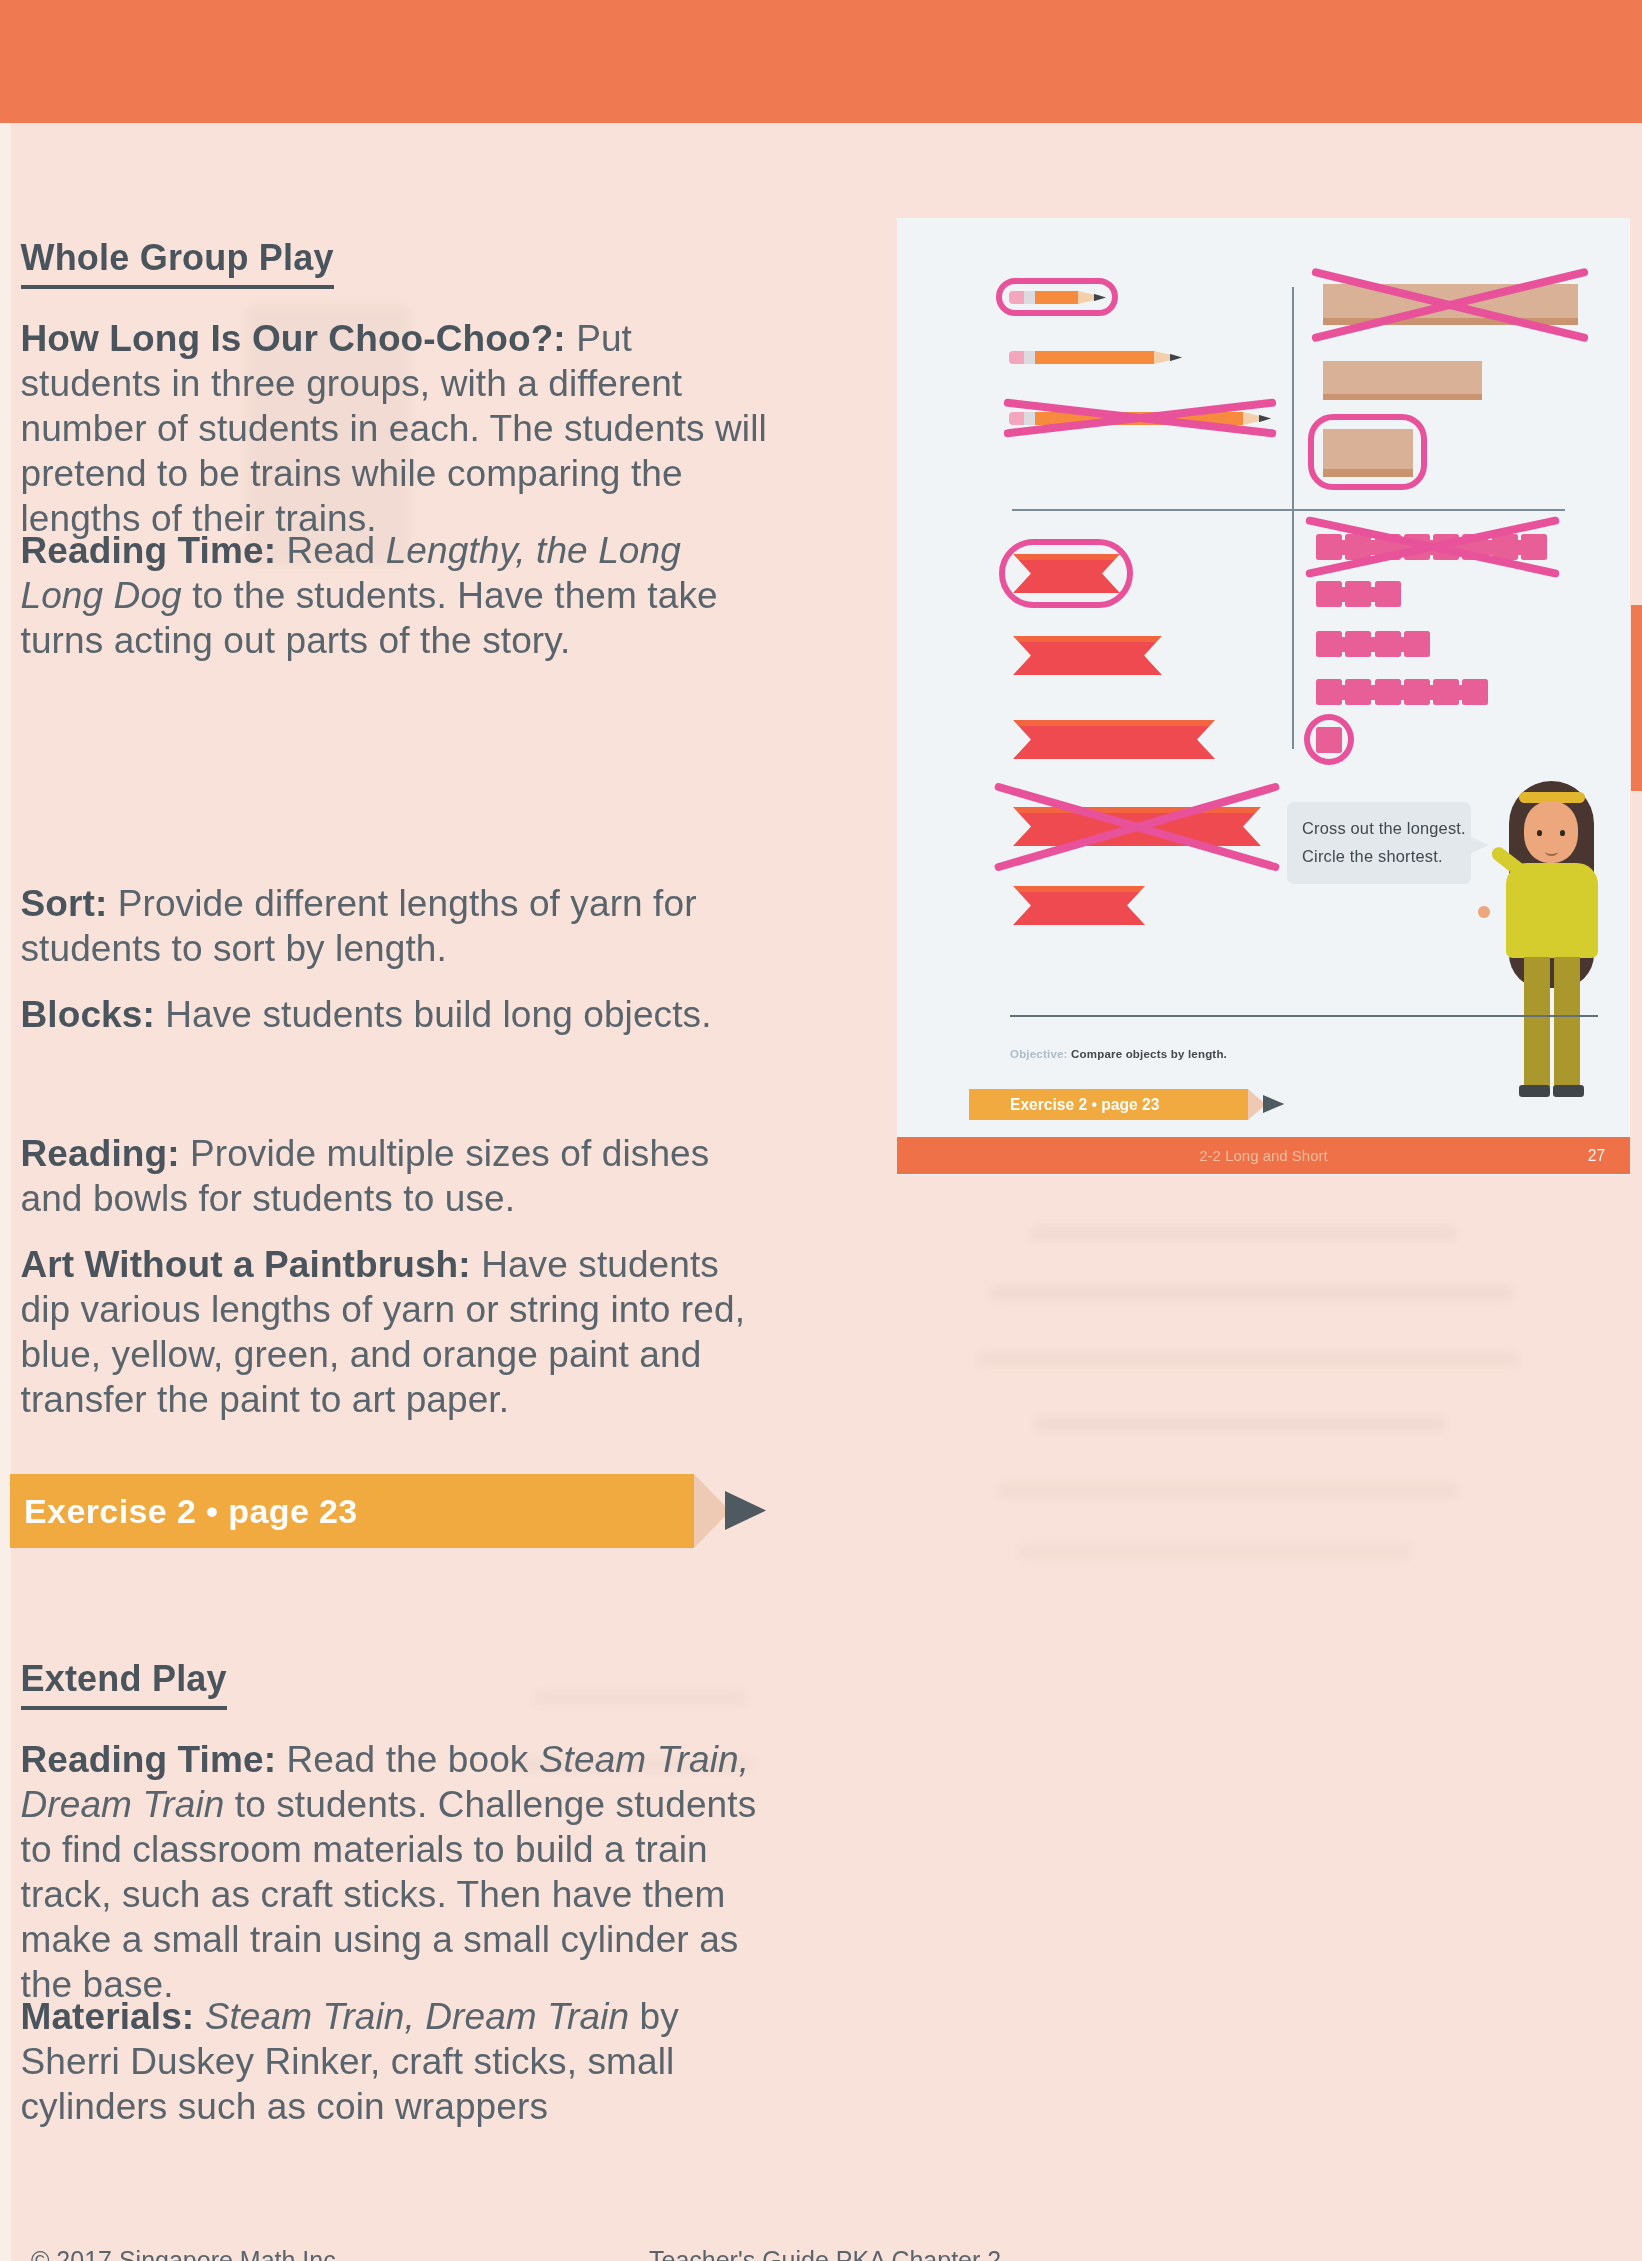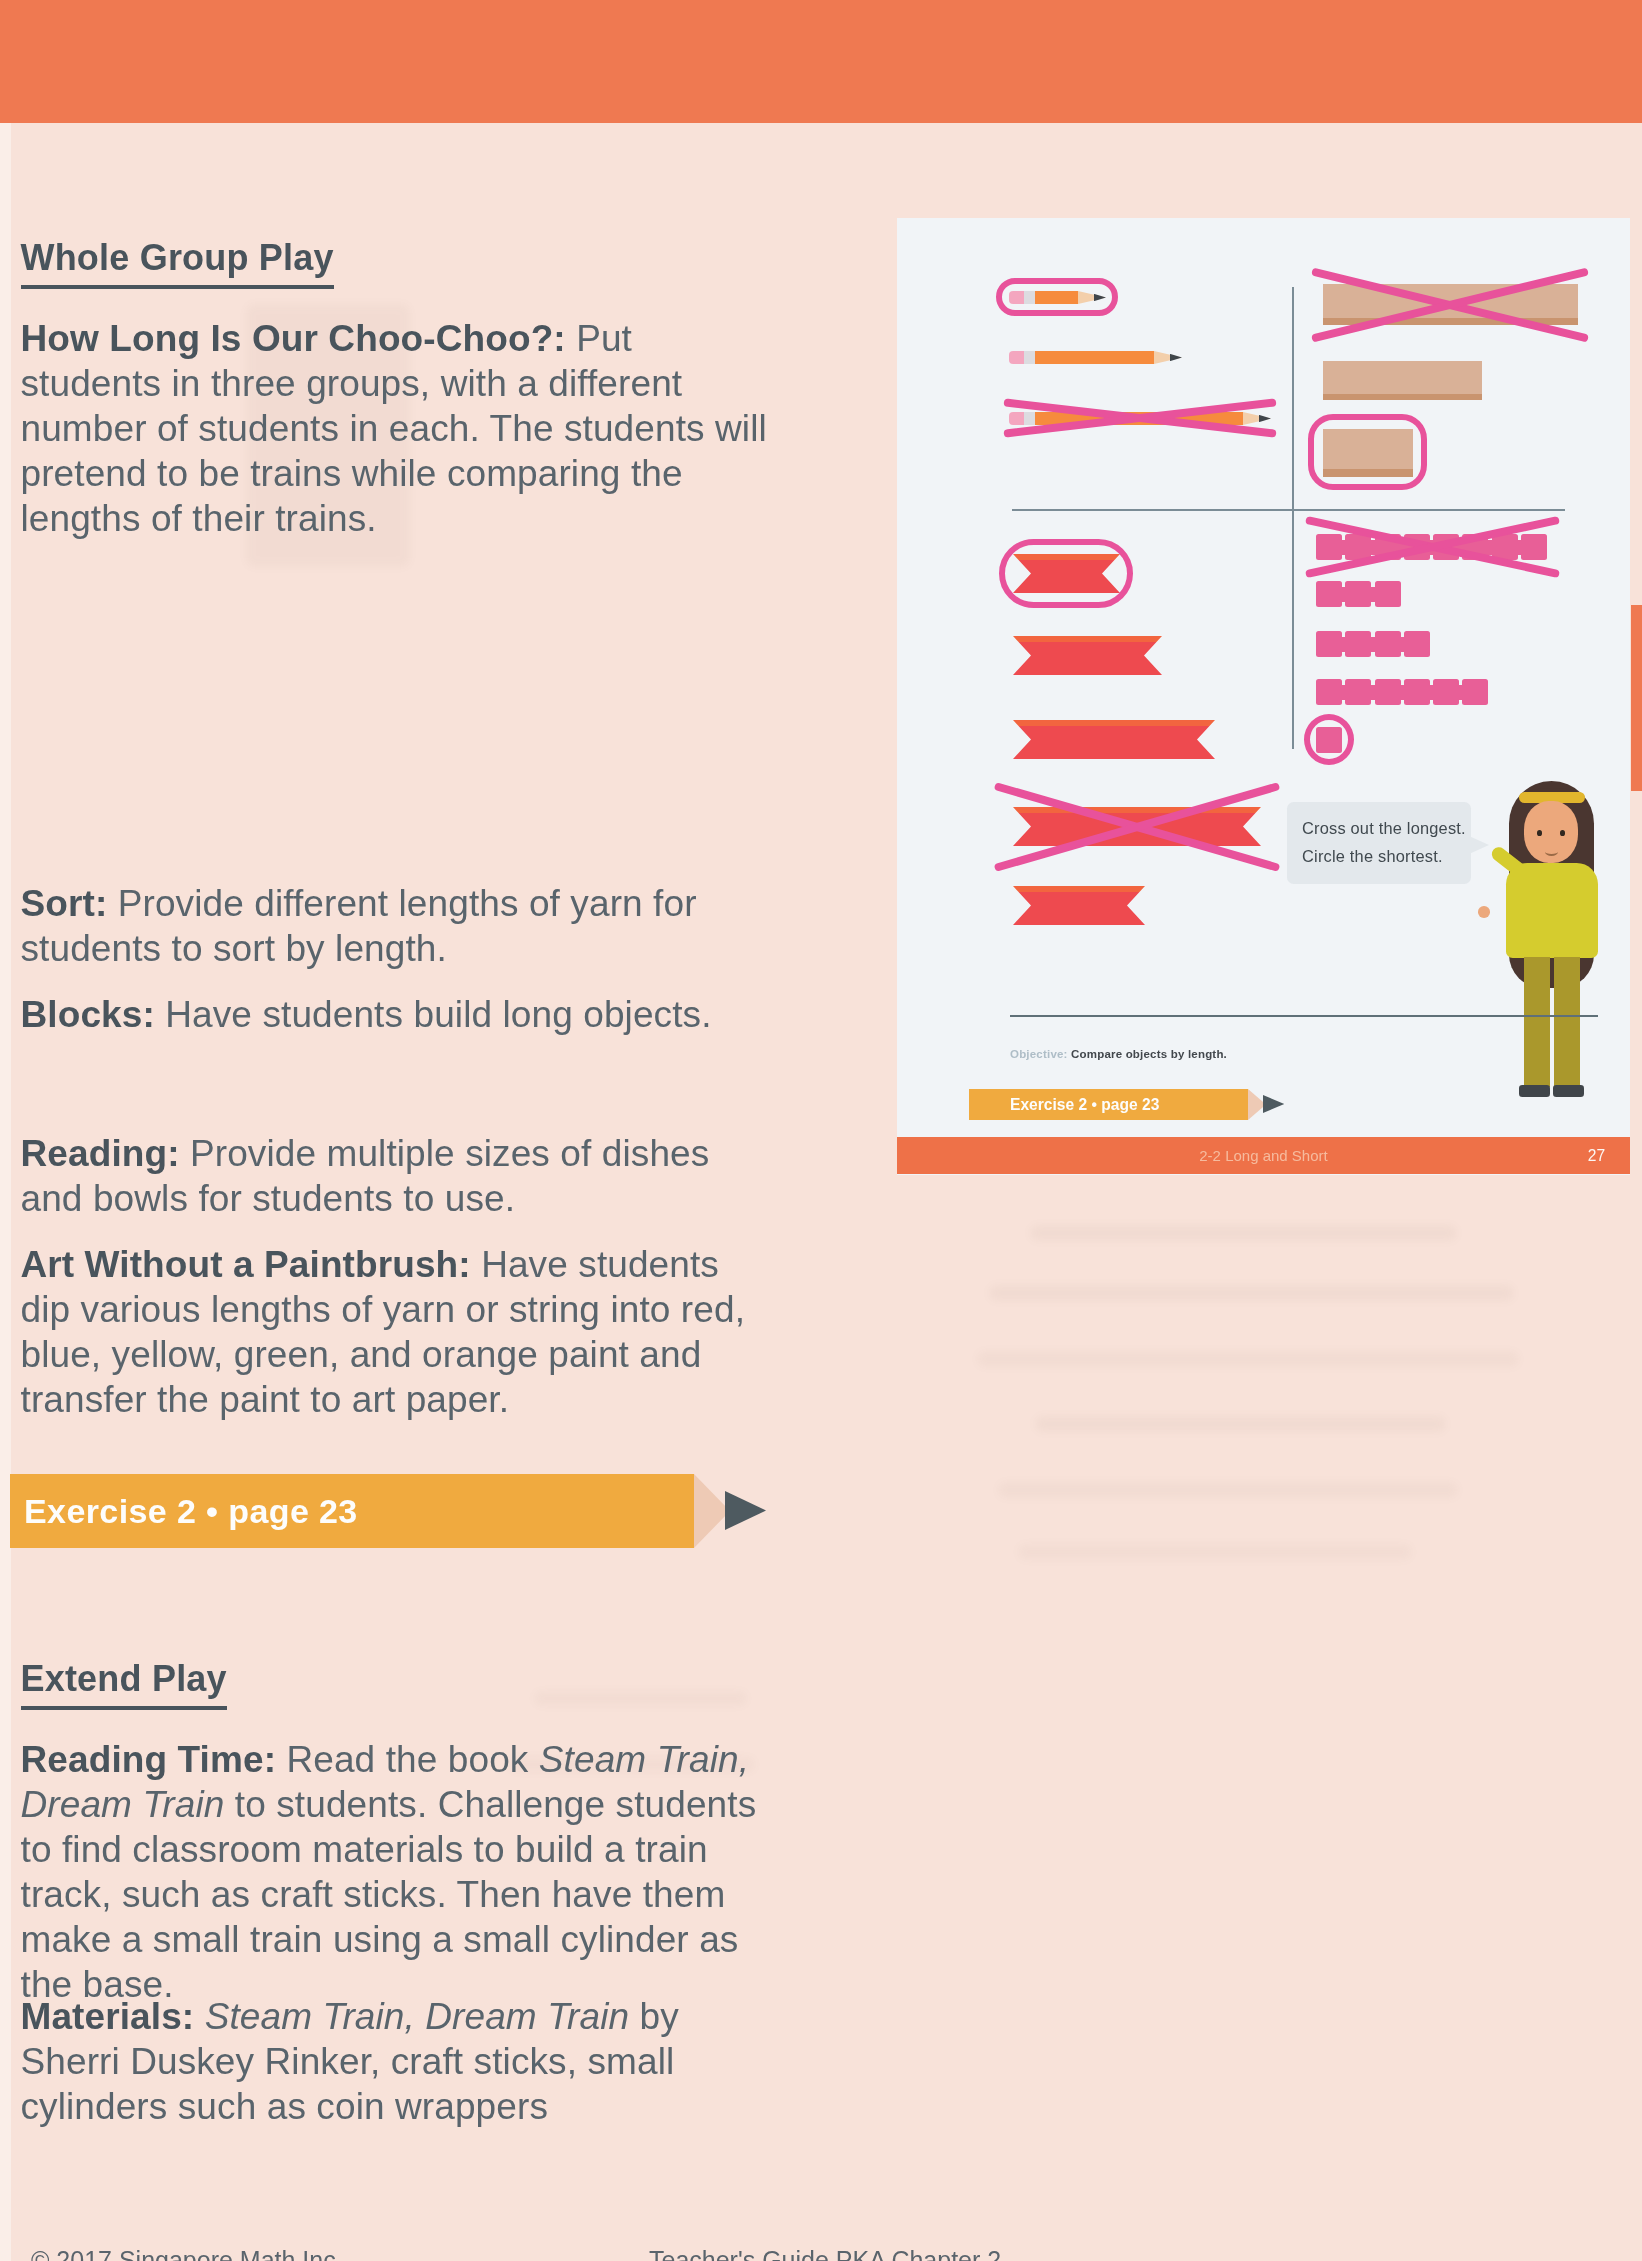--- a/index.html
+++ b/index.html
@@ -93,20 +93,21 @@
   <div class="abs ghost" style="left:989px;top:1285px;width:525px;height:16.4px;opacity:.05;"></div>
   <div class="abs ghost" style="left:977px;top:1351px;width:542px;height:16.4px;opacity:.045;"></div>
   <div class="abs ghost" style="left:1035px;top:1416px;width:411px;height:16.4px;opacity:.05;"></div>
   <div class="abs ghost" style="left:998px;top:1482px;width:460px;height:16.4px;opacity:.045;"></div>
   <div class="abs ghost" style="left:1018px;top:1544px;width:394px;height:16.4px;opacity:.04;"></div>
   <div class="abs ghost" style="left:534px;top:1691px;width:213px;height:15px;opacity:.04;"></div>
   <div class="abs ghost" style="left:509px;top:1757px;width:246px;height:15px;opacity:.04;"></div>
 
   <h2 class="abs h-section" style="left:20.5px;top:207px;">Whole Group Play</h2>
   <p class="abs para" style="left:20.5px;top:279px;"><span class="b" style="font-weight: 700;">How Long Is Our Choo-Choo?: </span><span>Put students in three groups, with a different number of students in each. The students will pretend to be trains while comparing the lengths of their trains.</span></p>
+  <p class="abs para" style="left:20.5px;top:491px;"><span class="b" style="font-weight: 700;">Reading Time: </span><span>Read </span><span style="font-style: italic;">Lengthy, the Long Long Dog</span><span> to the students. Have them take turns acting out parts of the story.</span></p>
 
   <p class="abs para" style="left:20.5px;top:844px;"><span class="b" style="font-weight: 700;">Sort: </span><span>Provide different lengths of yarn for students to sort by length.</span></p>
   <p class="abs para" style="left:20.5px;top:955px;"><span class="b" style="font-weight: 700;">Blocks: </span><span>Have students build long objects.</span></p>
   <p class="abs para" style="left:20.5px;top:1094px;"><span class="b" style="font-weight: 700;">Reading: </span><span>Provide multiple sizes of dishes and bowls for students to use.</span></p>
   <p class="abs para" style="left:20.5px;top:1205px;"><span class="b" style="font-weight: 700;">Art Without a Paintbrush: </span><span>Have students dip various lengths of yarn or string into red, blue, yellow, green, and orange paint and transfer the paint to art paper.</span></p>
 
   <div class="abs ex-band">
     <span class="lbl">Exercise 2 • page 23</span>
   </div>
   <div class="abs ex-wood"></div>

